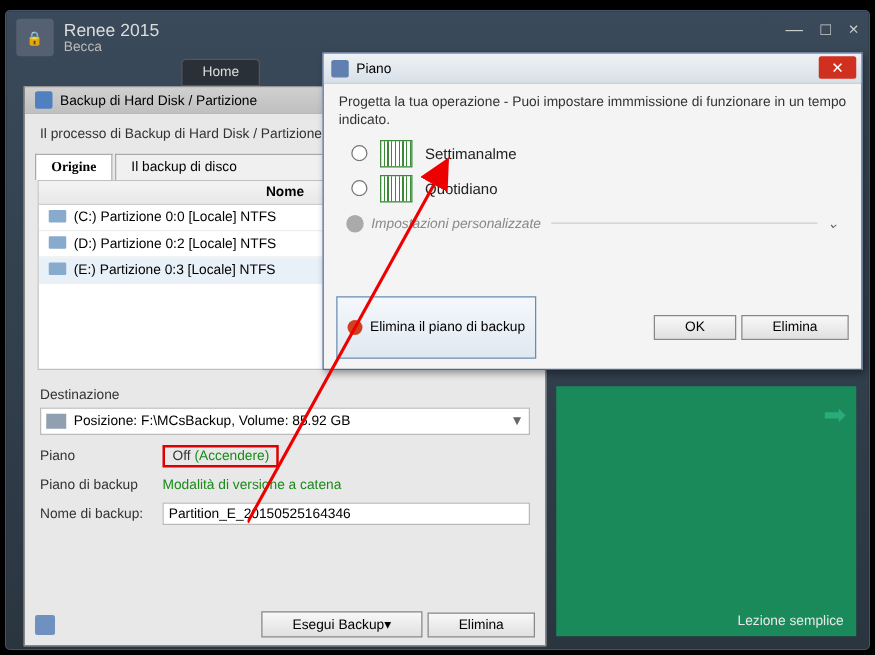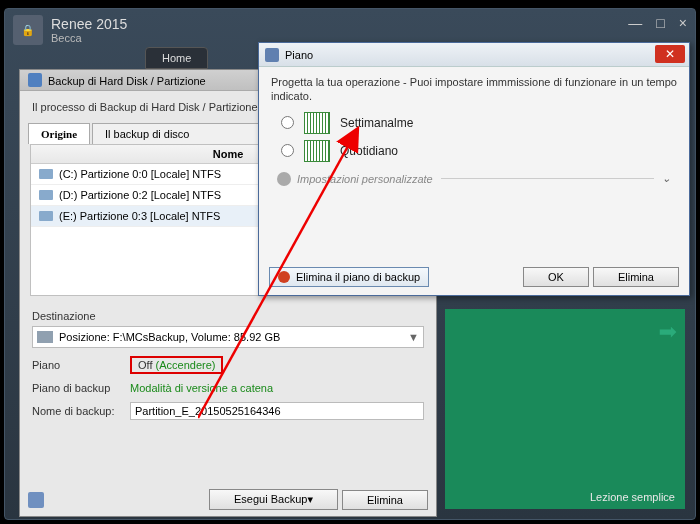--- a/index.html
+++ b/index.html
@@ -21,21 +21,21 @@
   .panel-title .icon { width:14px;height:14px;background:#5080c0;border-radius:2px;}
   .process-label { padding:10px 12px 6px; color:#333;}
   
   .tabs-row { display:flex; margin:4px 8px 0; }
   .tab { padding:4px 12px; border:1px solid #aaa; background:#f0f0f0; margin-right:2px; border-bottom:none; cursor:pointer;}
   .tab.active { background:#fff; font-weight:bold;font-family:Liberation Serif, serif;}
   .tab.wide { flex:1;}
   
   .list-area { margin:0 10px; border:1px solid #c0c0c0; background:#fff; height:152px; overflow:hidden;}
   .list-header { background:linear-gradient(#f4f4f4,#e8e8e8); text-align:center; padding:3px; border-bottom:1px solid #ccc; font-weight:bold;}
-  .list-row { display:flex; align-items:center; padding:4px 8px; border-bottom:1px solid #eee; gap:6px; cursor:pointer;}
+  .list-row { display:flex; align-items:flex-start; padding:4px 8px; border-bottom:1px solid #eee; gap:6px; cursor:pointer;}
   .list-row.selected { background:#e8f0f8;}
   .list-row .dicon { width:14px;height:10px;background:#88aacc;border-radius:1px;}
   
   .section-label { margin:14px 12px 4px; color:#333; font-size:11px;}
   .dest-box { margin:0 12px; border:1px solid #bbb; background:#fff; padding:4px; display:flex; align-items:center; gap:6px;}
   .dest-box .dicon { width:16px;height:12px;background:#90a0b0;}
   .dest-box .dd { margin-left:auto; color:#666;}
   
   .field-row { display:flex; align-items:center; margin:8px 12px; gap:8px;}
   .field-row label { width:90px; color:#333;}
@@ -64,21 +64,21 @@
   .dlg-desc { color:#333; margin-bottom:8px; line-height:1.3;}
   .opt-row { display:flex; align-items:center; gap:10px; margin:6px 0 6px 10px;}
   .opt-row input[type=radio]{ }
   .cal-icon { width:26px;height:22px; border:1px solid #3a8a3a; background:repeating-linear-gradient(90deg,#fff,#fff 2px,#3a8a3a 2px,#3a8a3a 3px),repeating-linear-gradient(0deg,#fff,#fff 2px,#3a8a3a 2px,#3a8a3a 3px);}
   .opt-label { font-size:12px; color:#222;}
   .pers-row { display:flex; align-items:center; margin:10px 6px 0; color:#888; font-style:italic;}
   .pers-row .wrench{width:14px;height:14px;background:#aaa;margin-right:6px;border-radius:7px;}
   .pers-row .line{flex:1;border-top:1px solid #ccc;margin:0 8px;}
   .pers-row .chev{color:#666;cursor:pointer;}
   .dlg-btns { position:absolute; bottom:8px; left:10px; right:10px; display:flex; align-items:center;}
-  .dlg-btns .elim { border:1px solid #6a8ab0; background:linear-gradient(#f4f8fc,#e0e8f0); padding:3px 8px; display:flex; gap:6px; align-items:center; cursor:pointer;}
+  .dlg-btns .elim { border:1px solid #6a8ab0; background:linear-gradient(#f4f8fc,#e0e8f0); padding:18px 8px; display:flex; gap:6px; align-items:center; cursor:pointer;}
   .dlg-btns .elim .rx{width:12px;height:12px;background:#d04020;border-radius:6px;}
   .dlg-btns .spacer{flex:1;}
   
   
   .red-arrow { position:absolute; left:198px; top:118px; width:180px; height:310px; pointer-events:none; z-index:50;}
 </style>
 </head>
 <body>
 
 <div class="main-window">

